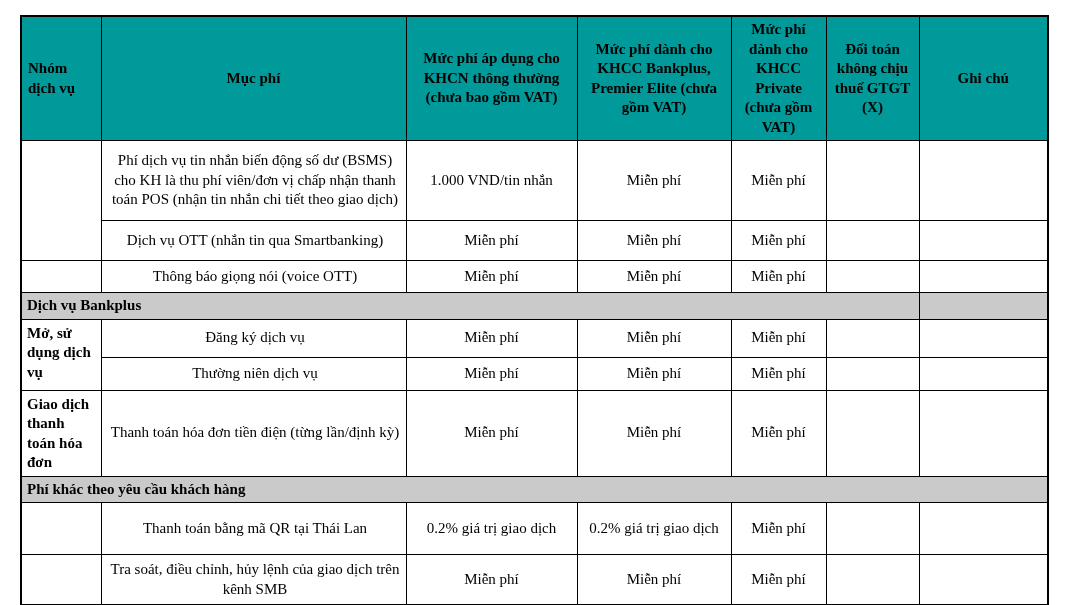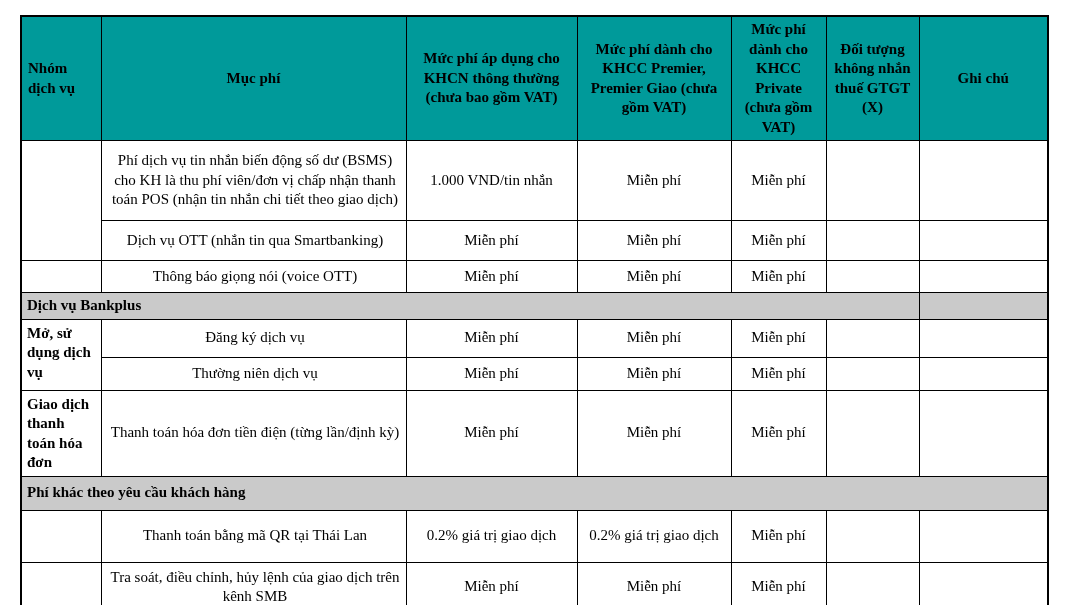--- a/index.html
+++ b/index.html
@@ -73,23 +73,23 @@
       <col style="width:154px">
       <col style="width:95px">
       <col style="width:93px">
       <col style="width:129px">
     </colgroup>
     <thead>
       <tr>
           <th class="th-left">Nhóm dịch vụ</th>
           <th>Mục phí</th>
           <th>Mức phí áp dụng cho KHCN thông thường (chưa bao gồm VAT)</th>
-          <th>Mức phí dành cho KHCC Premier, Premier Giao (chưa gồm VAT)</th>
+          <th>Mức phí dành cho KHCC Bankplus, Premier Elite (chưa gồm VAT)</th>
           <th>Mức phí dành cho KHCC Private (chưa gồm VAT)</th>
-          <th>Đối tượng không nhắn thuế GTGT (X)</th>
+          <th>Đối toán không chịu thuế GTGT (X)</th>
           <th>Ghi chú</th>
         </tr>
     </thead>
     <tbody>
         <tr style="height: 80px;">
           <td rowspan="2" class="cell-group"></td>
           <td class="cell-item">Phí dịch vụ tin nhắn biến động số dư (BSMS) cho KH là thu phí viên/đơn vị chấp nhận thanh toán POS (nhận tin nhắn chi tiết theo giao dịch)</td>
           <td>1.000 VND/tin nhắn</td>
           <td>Miễn phí</td>
           <td>Miễn phí</td>
@@ -136,21 +136,21 @@
         </tr>
         <tr style="height: 75px;">
           <td class="cell-group bold">Giao dịch thanh toán hóa đơn</td>
           <td class="cell-item">Thanh toán hóa đơn tiền điện (từng lần/định kỳ)</td>
           <td>Miễn phí</td>
           <td>Miễn phí</td>
           <td>Miễn phí</td>
           <td></td>
           <td></td>
         </tr>
-        <tr class="section-row" style="height: 34px;">
+        <tr class="section-row" style="height: 26px;">
           <td colspan="7">Phí khác theo yêu cầu khách hàng</td>
         </tr>
         <tr style="height: 52px;">
           <td class="cell-group"></td>
           <td class="cell-item">Thanh toán bằng mã QR tại Thái Lan</td>
           <td>0.2% giá trị giao dịch</td>
           <td>0.2% giá trị giao dịch</td>
           <td>Miễn phí</td>
           <td></td>
           <td></td>

